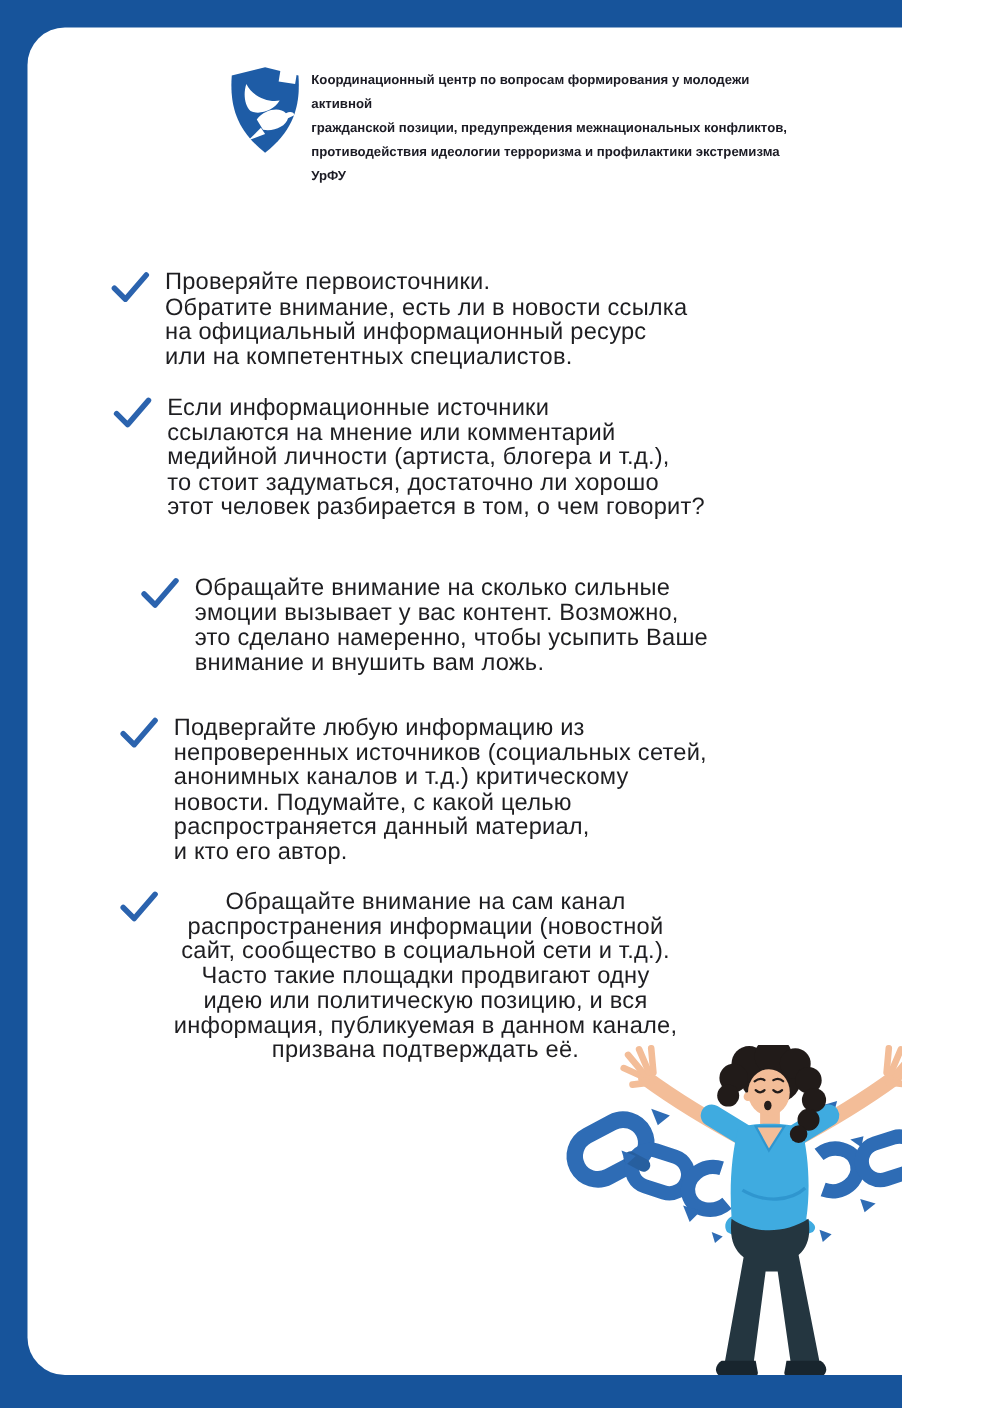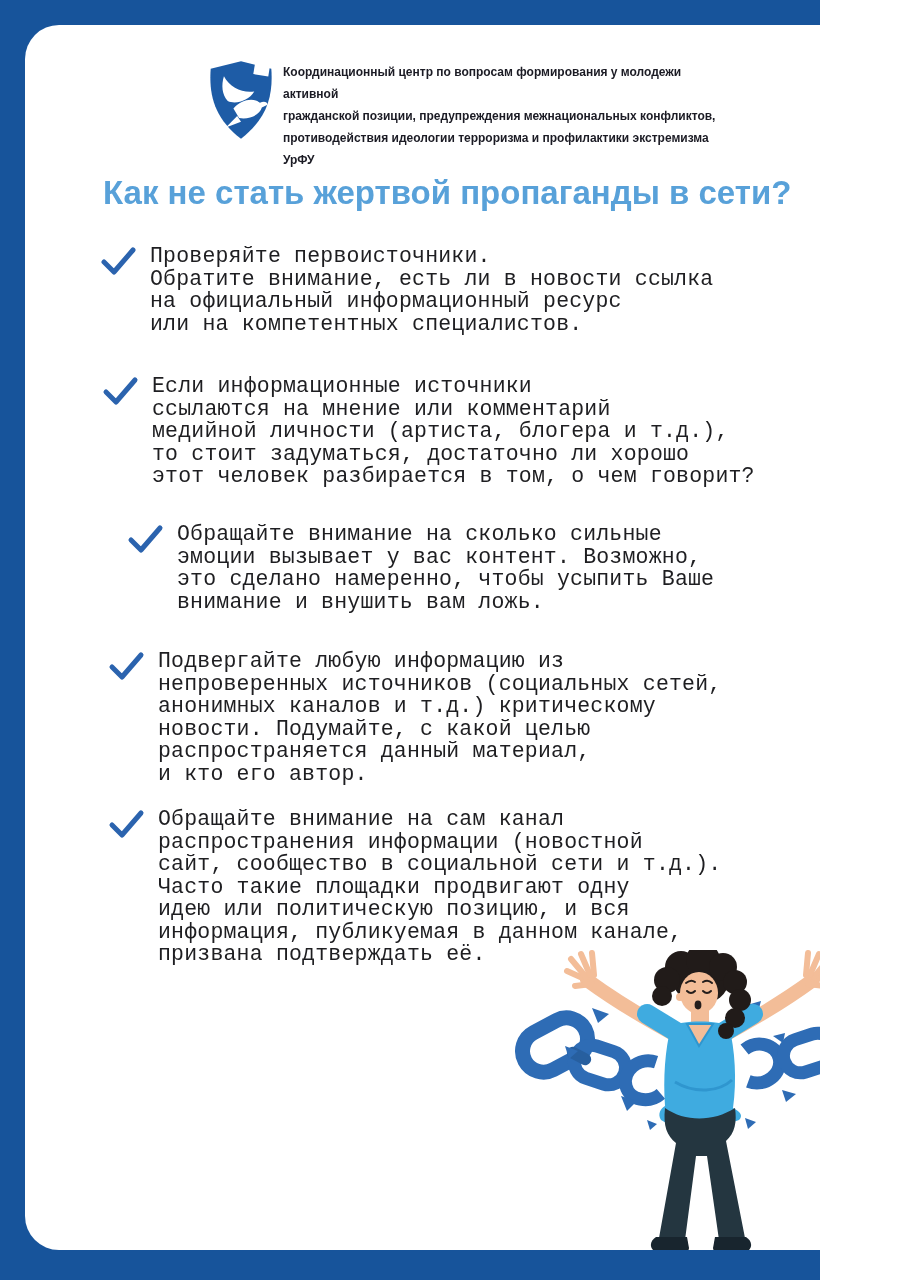--- a/index.html
+++ b/index.html
@@ -7,48 +7,47 @@
         font-family:"Liberation Sans",sans-serif;}
   .card{position:absolute;left:25px;top:25px;width:855px;height:1225px;background:#ffffff;
         border-radius:34px;overflow:hidden;}
   .logo{position:absolute;left:180px;top:34px;width:72px;height:82px;}
   .org-name{position:absolute;left:258px;top:36px;width:440px;
             font-size:12px;font-weight:bold;line-height:22px;color:#1b1b24;
             white-space:pre-line;}
   .title{position:absolute;left:78px;top:149px;
          font-size:33px;font-weight:bold;color:#58a1d9;white-space:nowrap;}
   .tip{position:absolute;font-size:21.5px;line-height:22.5px;color:#1e1e21;letter-spacing:0.2px;}
-  .tip .txt{white-space:pre-line;display:block;font-family:Liberation Mono, monospace;}
+  .tip .txt{white-space:pre-line;display:block;}
   .tip .chk{position:absolute;left:-50px;top:1px;width:37px;height:30px;}
   .tip1{left:125px;top:220px;}
-  .tip2{left:127px;top:350px;}
+  .tip2{left:127px;top:334px;}
   .tip3{left:152px;top:498px;}
   .tip4{left:133px;top:625px;}
-  .tip5{left:133px;top:783px;}
+  .tip5{left:133px;top:783px;text-align:center;}
   .illus{position:absolute;left:470px;top:925px;width:420px;height:305px;}
 </style>
 </head>
 <body>
 
 <div class="page">
   <div class="card">
 
     <svg class="logo" viewBox="0 0 76 86">
       <path d="M38,2 L6,10 C4,38 10,62 38,84 C66,62 72,38 70,10 Z" fill="#1e5ca6"></path>
       <rect x="52" y="4" width="16" height="13" fill="#ffffff" transform="rotate(9 60 10)"></rect>
       <path d="M20,18 C26,30 40,36 52,34 C46,44 32,48 24,44 C18,38 17,27 20,18 Z" fill="#ffffff"></path>
       <path d="M30,52 C38,42 52,40 58,46 C62,44 66,45 66,48 L60,51 C58,59 46,64 36,62 Z" fill="#ffffff"></path>
       <path d="M34,60 L22,72 L38,66 Z" fill="#ffffff"></path>
     </svg>
 
     <div class="org-name">Координационный центр по вопросам формирования у молодежи активной
 гражданской позиции, предупреждения межнациональных конфликтов,
 противодействия идеологии терроризма и профилактики экстремизма УрФУ</div>
 
-    <div class="title">Как не стать жертвой пропаганды в сети?</div>
 
     <div>
       <div class="tip tip1">
         <svg class="chk" viewBox="0 0 37 30">
           <path d="M4 16 L14 26 L33 4" stroke="#2b63ae" stroke-width="5" fill="none" stroke-linecap="round" stroke-linejoin="round"></path>
         </svg>
         <span class="txt">Проверяйте первоисточники.
 Обратите внимание, есть ли в новости ссылка
 на официальный информационный ресурс
 или на компетентных специалистов.</span>

